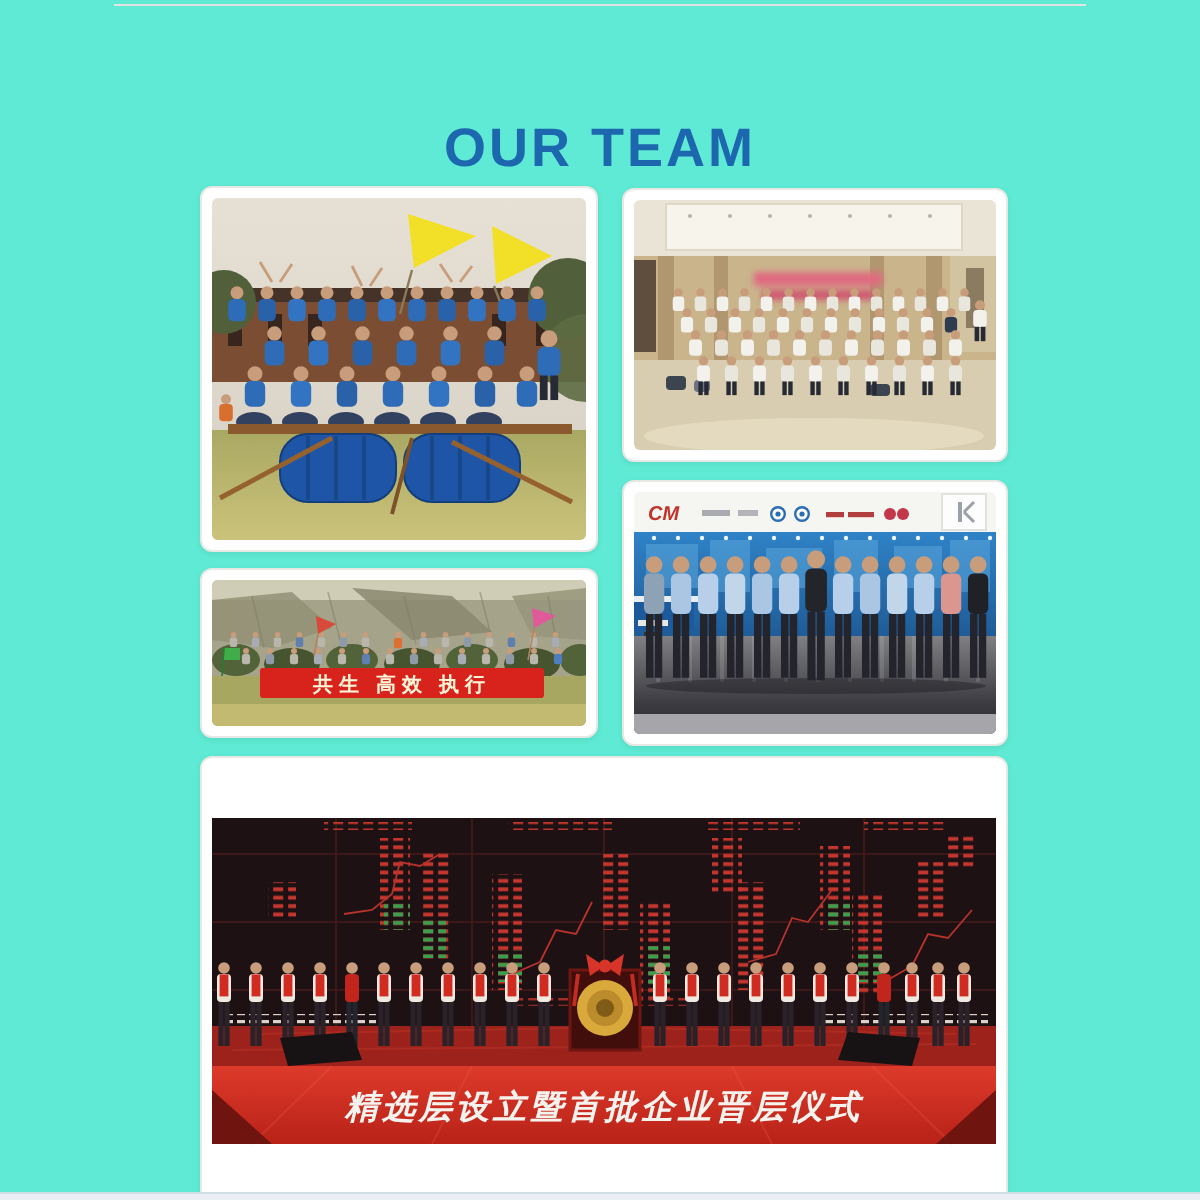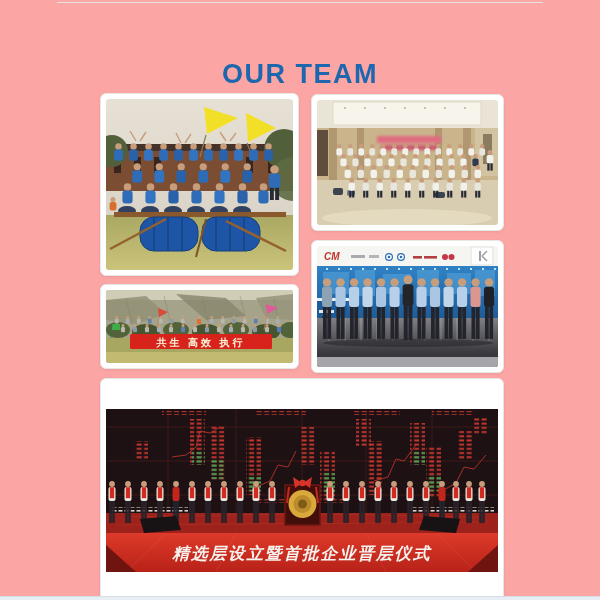--- a/index.html
+++ b/index.html
@@ -1,17 +1,17 @@
 <!DOCTYPE html>
 <html><head>
 <meta charset="utf-8">
 <style>
   html,body{margin:0;padding:0;}
   body{width:600px;height:600px;background:#ffffff;font-family:"Liberation Sans",sans-serif;}
-  .stage{position:relative;width:600px;height:600px;background:#fca5a5;overflow:hidden;}
+  .stage{position:relative;width:600px;height:600px;background:#5eead4;overflow:hidden;}
   .top-hairline{position:absolute;top:2px;left:57px;width:486px;height:1px;background:#e3e3e1;}
   .bottom-band{position:absolute;bottom:0;left:0;width:600px;height:3px;background:#e8eef4;border-top:1px solid #d4dee7;}
   .page-title{position:absolute;top:41px;left:0;width:600px;text-align:center;
     font-size:27px;font-weight:bold;color:#1c67ae;letter-spacing:1.5px;}
   .card{position:absolute;background:#fff;border:1px solid #e7e7e3;border-radius:6px;
     padding:5px;box-sizing:border-box;box-shadow:0 1px 3px rgba(0,0,0,0.07);text-align:center;}
   .card svg{display:block;width:100%;height:100%;border-radius:3px;}
   #card-1{left:100px;top:93px;width:199px;height:183px;}
   #card-2{left:311px;top:94px;width:193px;height:137px;}
   #card-3{left:100px;top:284px;width:199px;height:85px;font-family:Liberation Serif, serif;}

